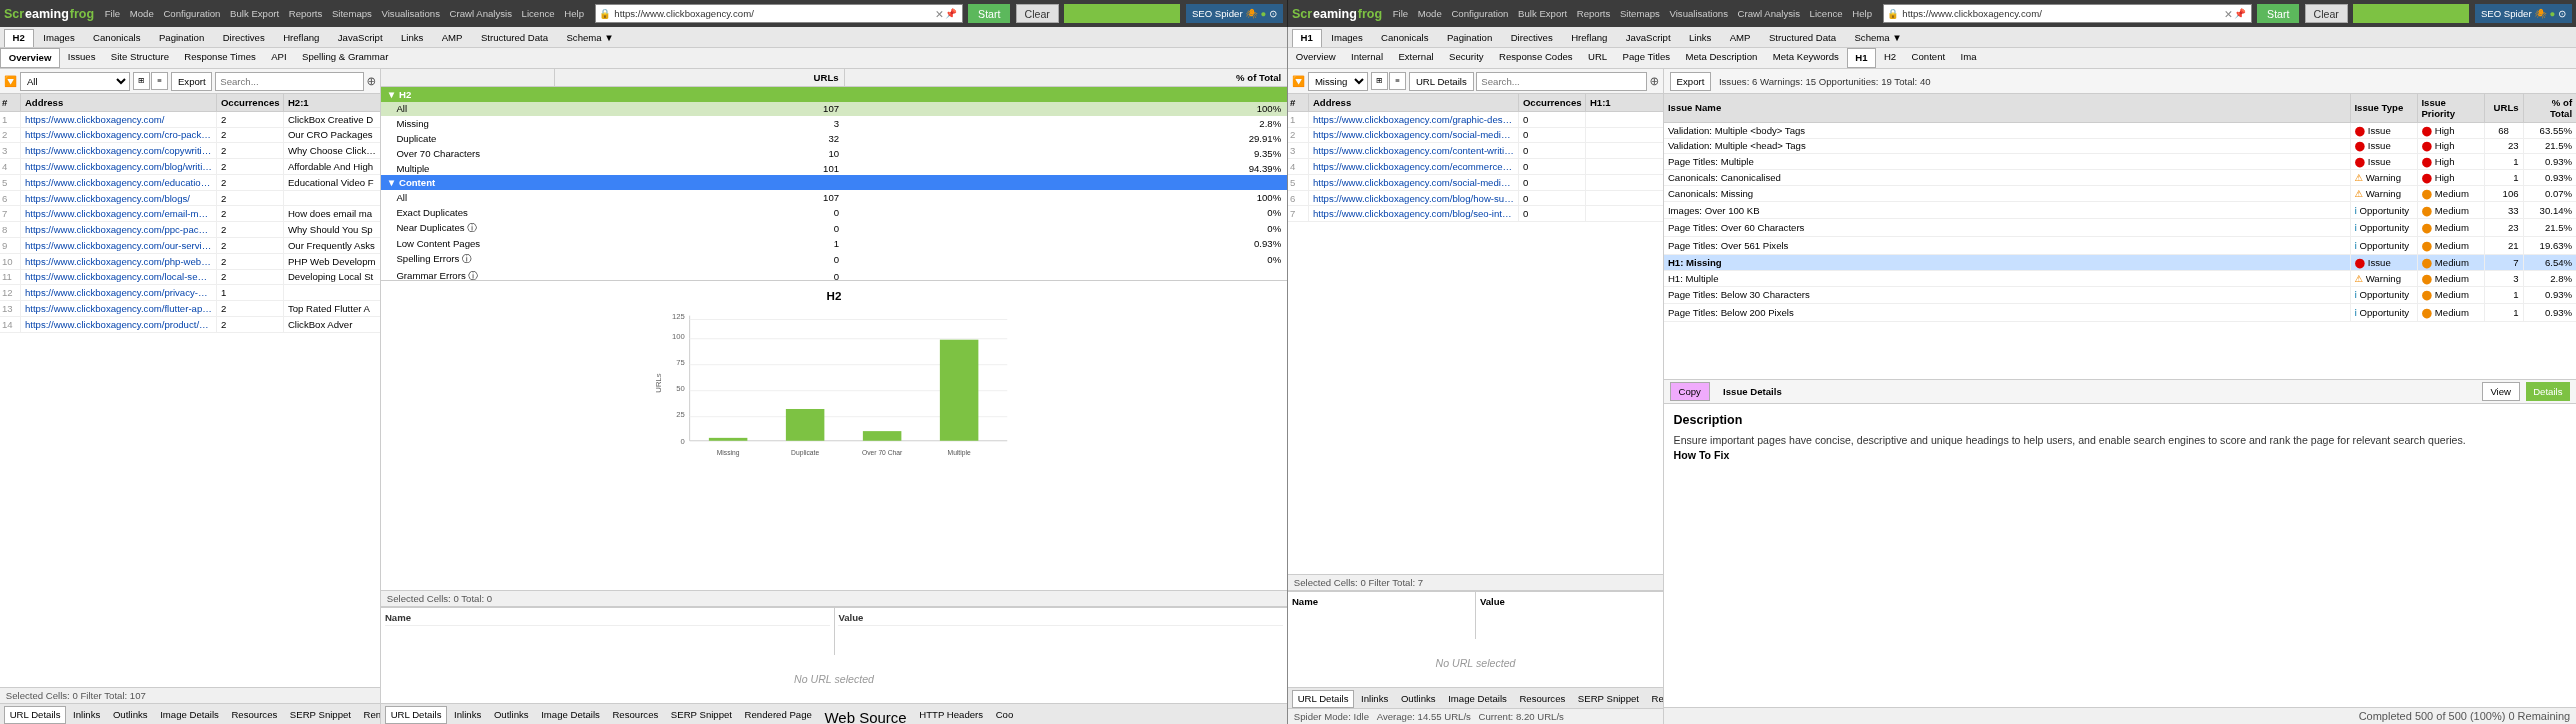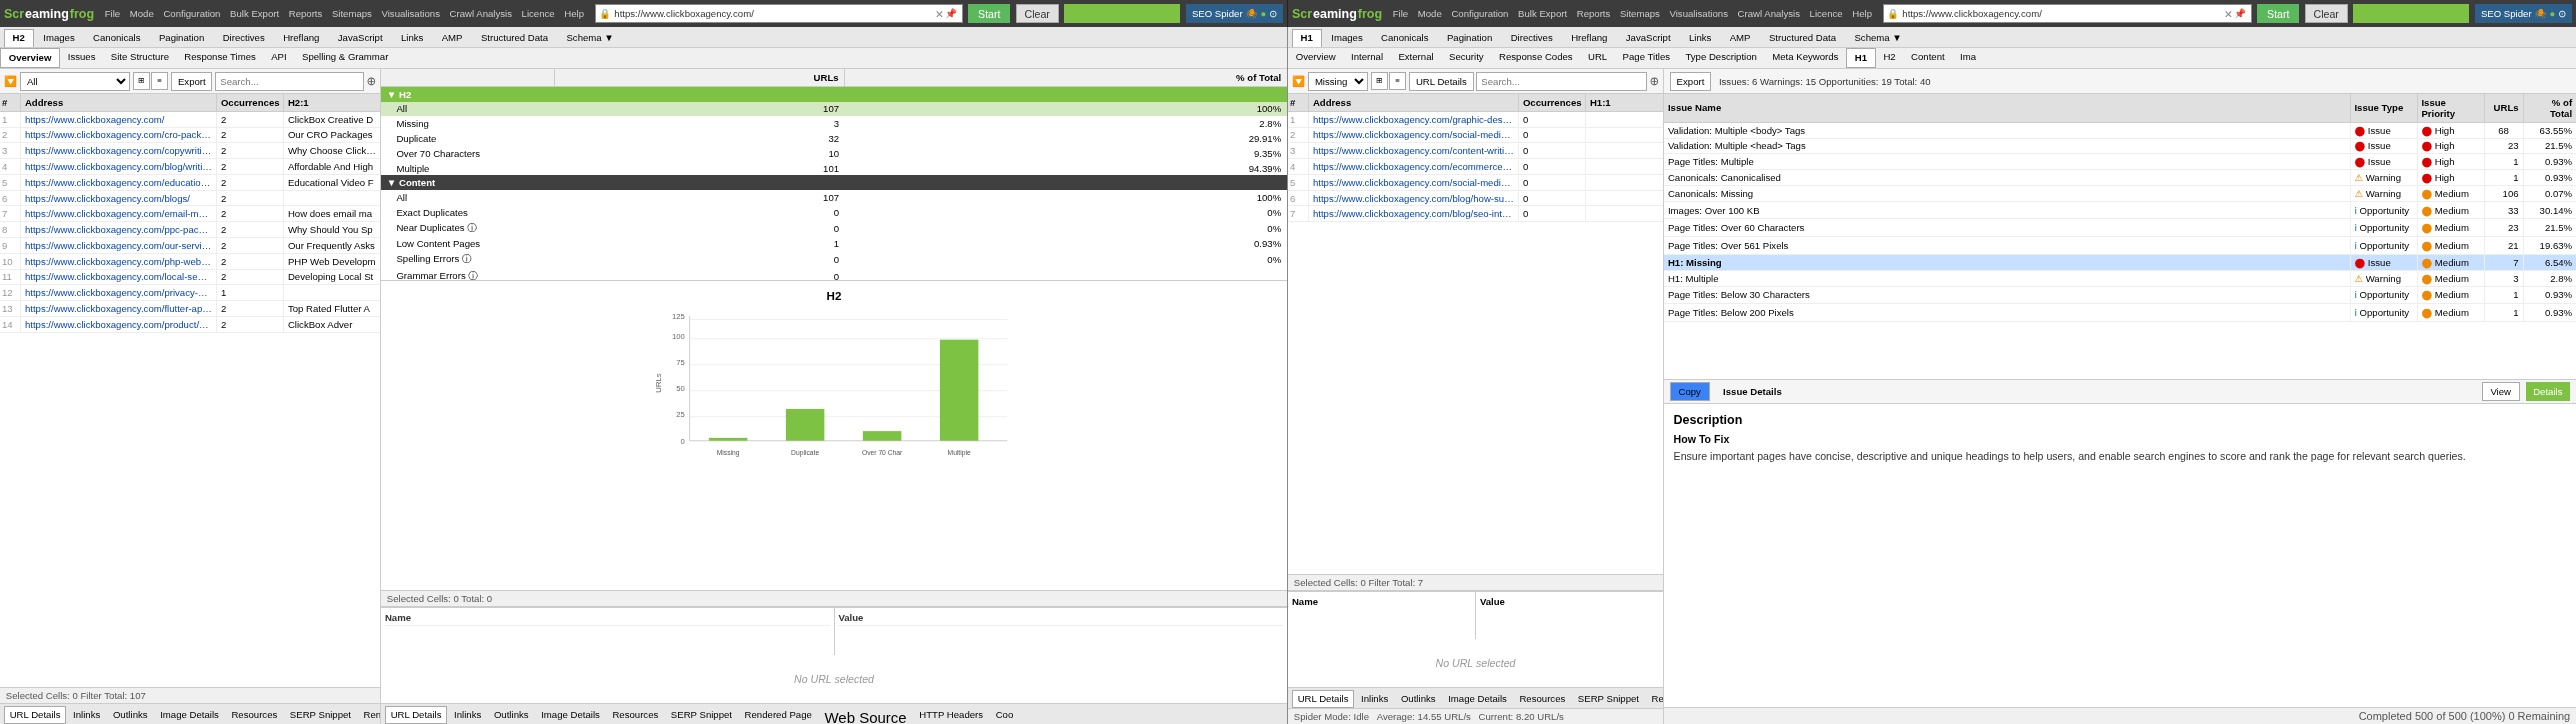--- a/index.html
+++ b/index.html
@@ -280,21 +280,21 @@
                 <tr style="cursor:pointer;">
                   <td style="padding:1.9px 5.8px; font-size:9.6px; padding-left:15.4px;">Over 70 Characters</td>
                   <td style="padding:1.9px 5.8px; text-align:right; font-size:9.6px;">10</td>
                   <td style="padding:1.9px 5.8px; text-align:right; font-size:9.6px;">9.35%</td>
                 </tr>
                 <tr style="cursor:pointer;">
                   <td style="padding:1.9px 5.8px; font-size:9.6px; padding-left:15.4px;">Multiple</td>
                   <td style="padding:1.9px 5.8px; text-align:right; font-size:9.6px;">101</td>
                   <td style="padding:1.9px 5.8px; text-align:right; font-size:9.6px;">94.39%</td>
                 </tr>
-                <tr style="background:#404040;">
+                <tr style="background:#3b82f6;">
                   <td style="padding:1.9px 5.8px; font-weight:bold; font-size:9.6px; color:white;">▼ Content</td>
                   <td style="padding:1.9px 5.8px; text-align:right; color:white;"></td>
                   <td style="padding:1.9px 5.8px; text-align:right; color:white;"></td>
                 </tr>
                 <tr style="cursor:pointer;">
                   <td style="padding:1.9px 5.8px; font-size:9.6px; padding-left:15.4px;">All</td>
                   <td style="padding:1.9px 5.8px; text-align:right; font-size:9.6px;">107</td>
                   <td style="padding:1.9px 5.8px; text-align:right; font-size:9.6px;">100%</td>
                 </tr>
                 <tr style="cursor:pointer;">
@@ -406,21 +406,21 @@
       </div>
 
       <div style="display:flex; background:#f0f0f0; border-bottom:1px solid #ccc; height:21px; overflow:hidden;">
         <div style="padding:2.9px 7.7px; font-size:9.6px; cursor:pointer;">Overview</div>
         <div style="padding:2.9px 7.7px; font-size:9.6px; cursor:pointer;">Internal</div>
         <div style="padding:2.9px 7.7px; font-size:9.6px; cursor:pointer;">External</div>
         <div style="padding:2.9px 7.7px; font-size:9.6px; cursor:pointer;">Security</div>
         <div style="padding:2.9px 7.7px; font-size:9.6px; cursor:pointer;">Response Codes</div>
         <div style="padding:2.9px 7.7px; font-size:9.6px; cursor:pointer;">URL</div>
         <div style="padding:2.9px 7.7px; font-size:9.6px; cursor:pointer;">Page Titles</div>
-        <div style="padding:2.9px 7.7px; font-size:9.6px; cursor:pointer;">Type Description</div>
+        <div style="padding:2.9px 7.7px; font-size:9.6px; cursor:pointer;">Meta Description</div>
         <div style="padding:2.9px 7.7px; font-size:9.6px; cursor:pointer;">Meta Keywords</div>
         <div style="padding:2.9px 7.7px; font-size:9.6px; cursor:pointer; font-weight:bold; background:white; border:1px solid #aaa;">H1</div>
         <div style="padding:2.9px 7.7px; font-size:9.6px; cursor:pointer;">H2</div>
         <div style="padding:2.9px 7.7px; font-size:9.6px; cursor:pointer;">Content</div>
         <div style="padding:2.9px 7.7px; font-size:9.6px; cursor:pointer;">Ima</div>
       </div>
 
       <div style="display:flex; flex:1; overflow:hidden;">
 
         <div style="width:376px; display:flex; flex-direction:column; border-right:1px solid #ccc;">
@@ -627,31 +627,31 @@
                   <td style="padding:1.9px 3.9px; border-bottom:1px solid #eee; border-right:1px solid #eee;"><span style="color:#07a;">ℹ</span> Opportunity</td>
                   <td style="padding:1.9px 3.9px; border-bottom:1px solid #eee; border-right:1px solid #eee;"><span style="color:#e80;">⬤</span> Medium</td>
                   <td style="padding:1.9px 3.9px; border-bottom:1px solid #eee; border-right:1px solid #eee; text-align:right;">1</td>
                   <td style="padding:1.9px 3.9px; border-bottom:1px solid #eee; text-align:right;">0.93%</td>
                 </tr>
               </tbody>
             </table>
           </div>
 
           <div style="display:flex; align-items:center; background:#f5f5f5; border-top:1px solid #ccc; border-bottom:1px solid #ccc; padding:1.9px 5.8px; gap:5.8px; height:25px;">
-            <button style="background:#3b82f6; border:1px solid #aaa; padding:1.9px 7.7px; font-size:9.6px; cursor:pointer; height:19px; display:flex; align-items:center; gap:2.9px;">Copy</button>
+            <button style="background:#f0abfc; border:1px solid #aaa; padding:1.9px 7.7px; font-size:9.6px; cursor:pointer; height:19px; display:flex; align-items:center; gap:2.9px;">Copy</button>
             <span style="font-size:9.6px; font-weight:bold; margin-left:7.7px;">Issue Details</span>
             <div style="flex:1;"></div>
             <button style="background:white; border:1px solid #aaa; padding:1.9px 7.7px; font-size:9.6px; cursor:pointer; height:19px;">View</button>
             <button style="background:#7dc243; color:white; border:none; padding:1.9px 7.7px; font-size:9.6px; cursor:pointer; height:19px;">Details</button>
           </div>
 
           <div style="flex:1; background:white; padding:9.6px; overflow:auto;">
             <div style="font-size:12.5px; font-weight:bold; margin-bottom:5.8px;">Description</div>
+            <div style="font-size:10.6px; color:#333; line-height:1.5;">Ensure important pages have concise, descriptive and unique headings to help users, and enable search engines to score and rank the page for relevant search queries.</div>
             <div style="font-size:10.6px; font-weight:bold; margin-bottom:3.9px;">How To Fix</div>
-            <div style="font-size:10.6px; color:#333; line-height:1.5;">Ensure important pages have concise, descriptive and unique headings to help users, and enable search engines to score and rank the page for relevant search queries.</div>
           </div>
 
           <div style="background:#f0f0f0; border-top:1px solid #ccc; padding:1.9px 5.8px; font-size:11px; color:#555; text-align:right;">
             Completed 500 of 500 (100%) 0 Remaining
           </div>
         </div>
       </div>
     </div>
   </div>
 </div>

